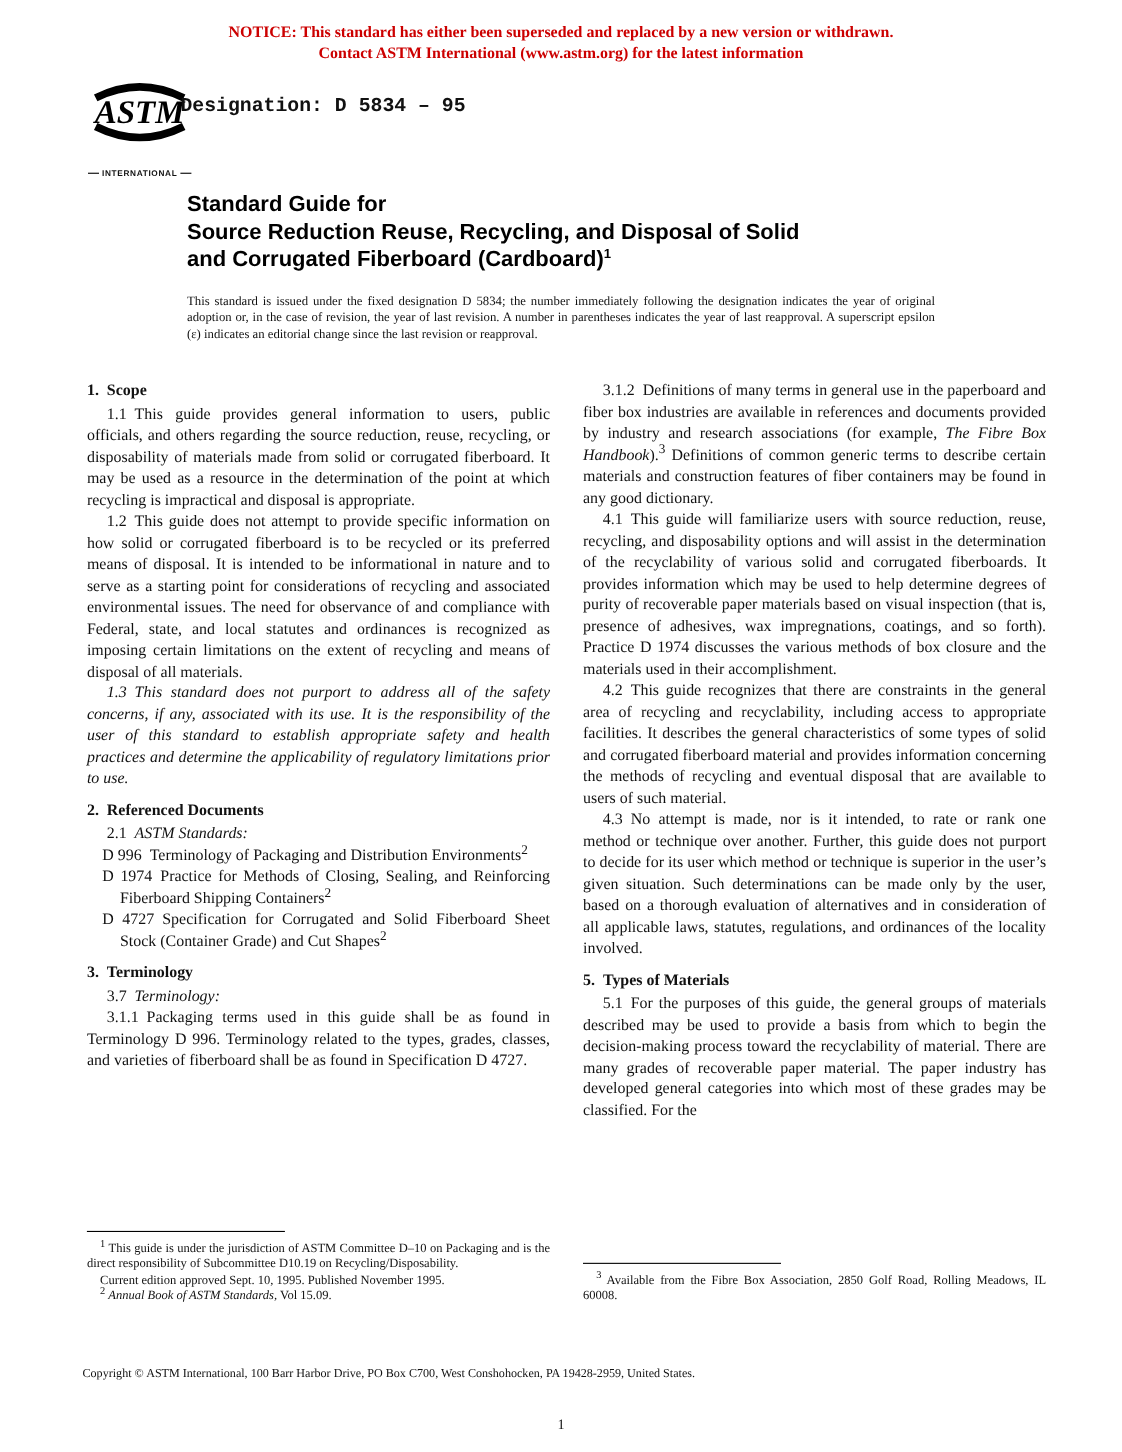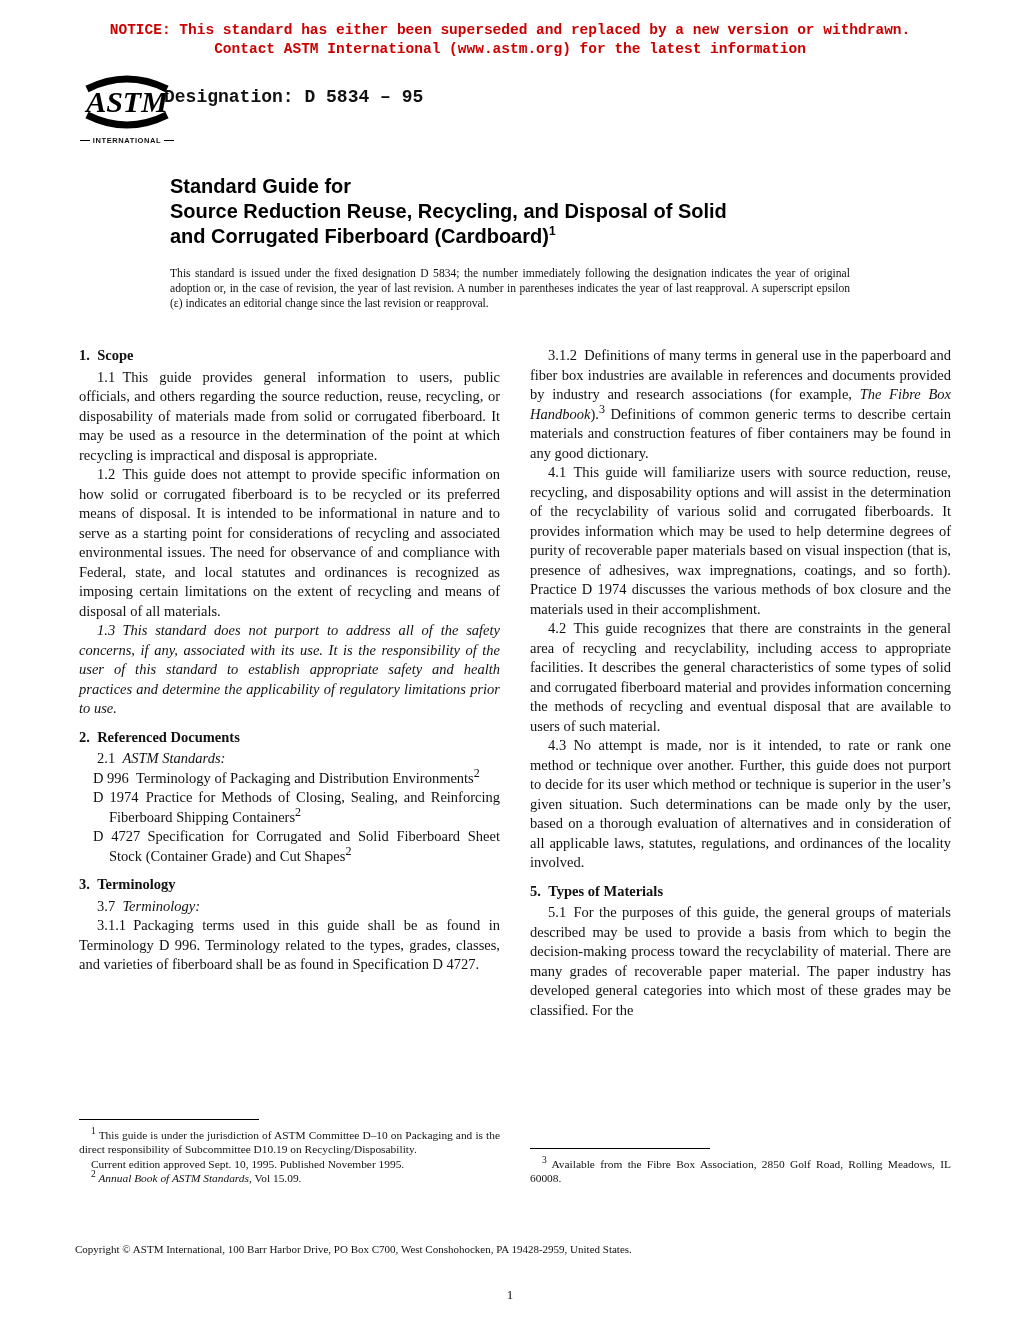--- a/index.html
+++ b/index.html
@@ -3,25 +3,25 @@
 <meta charset="utf-8">
 <style>
   :root { --notice-color:#cc0000; }
   html, body { margin:0; padding:0; background:#ffffff; }
   .page {
     width:1020px; height:1320px; position:relative; background:#ffffff;
     font-family:"Liberation Serif", serif; color:#111; margin:0 auto; overflow:hidden;
   }
   .notice {
     position:absolute; top:21px; left:0; width:100%; text-align:center;
-    font-family:Liberation Mono, monospace; font-weight:700;
+    font-family:Liberation Serif, serif; font-weight:700;
     font-size:14.5px; line-height:19px; color:var(--notice-color);
   }
   .logo { position:absolute; left:80px; top:70px; width:94px; text-align:center; }
-  .logo-intl { display:flex; align-items:center; gap:3px; margin-top:0px; }
+  .logo-intl { display:flex; align-items:center; gap:3px; margin-top:16px; }
   .logo-intl .rule { flex:1; border-top:1.5px solid #000; height:0; }
   .intl-text {
     font-family:"Liberation Sans", sans-serif; font-weight:700;
     font-size:7.5px; letter-spacing:0.6px; white-space:nowrap;
   }
   .designation {
     position:absolute; left:164px; top:87px;
     font-family:Liberation Mono, monospace; font-weight:700; font-size:18px;
   }
   .title-block {

